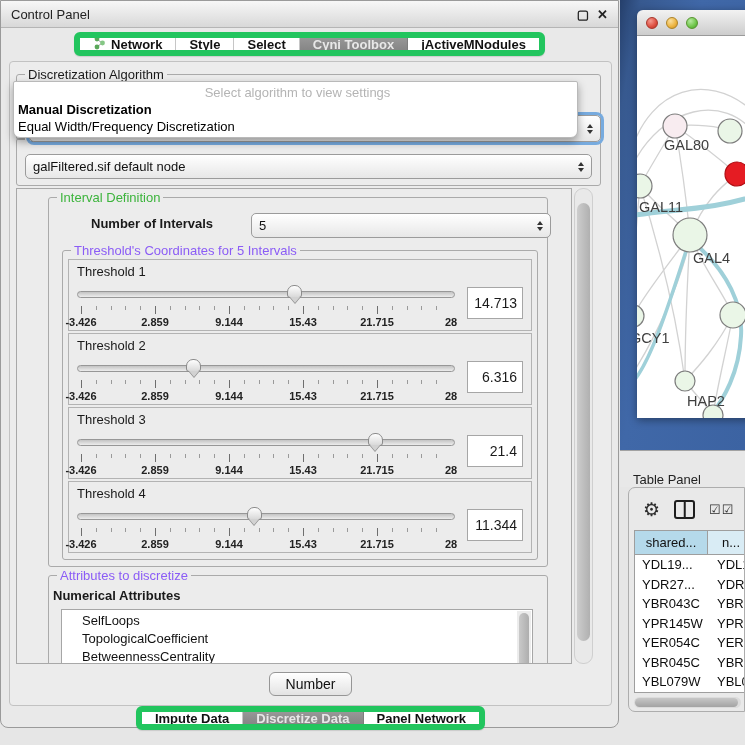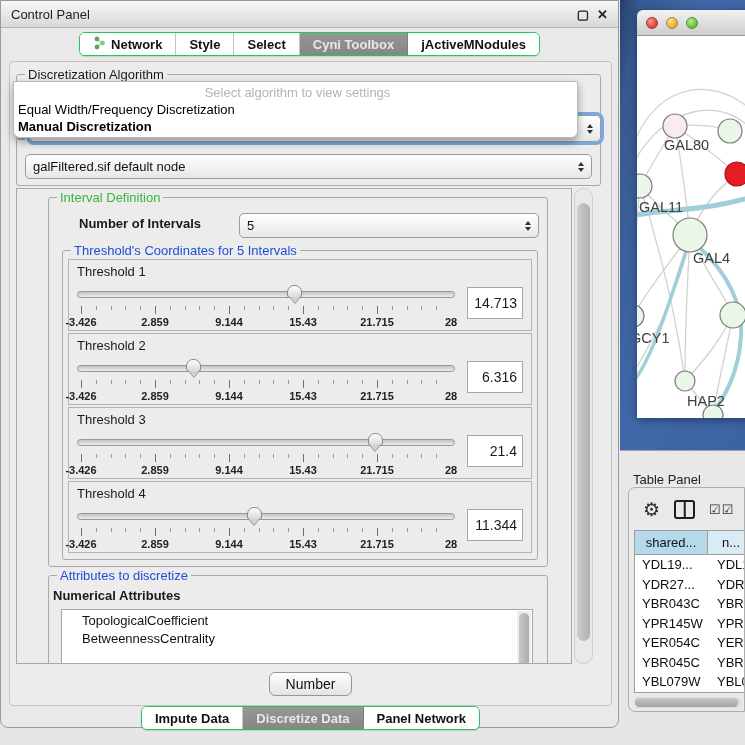--- a/index.html
+++ b/index.html
@@ -10,36 +10,36 @@
   
   .cp-window { position:absolute; left:0; top:0; width:619px; height:728px;
     background:#e9e9e9; border:1px solid #9a9a9a; border-radius:0 0 8px 8px; }
   .titlebar { height:27px; background:linear-gradient(#f7f7f7,#d8d8d8);
     border-bottom:1px solid #b5b5b5; display:flex; align-items:center; padding:0 10px; }
   .titlebar .t-title { font-size:13px; color:#222; }
   .titlebar .t-icons { margin-left:auto; display:flex; gap:8px; align-items:center; }
   .titlebar .t-icons span { font-size:13px; font-weight:bold; color:#222; cursor:default; }
 
   .tabrow { height:32px; display:flex; justify-content:center; align-items:center; }
-  .seg { display:flex; background:#fff; border:1px solid #22c55e; border-radius:6px;
+  .seg { display:flex; background:#fff; border:6px solid #22c55e; border-radius:6px;
     overflow:hidden; height:24px; align-items:stretch; box-shadow:0 1px 1px rgba(0,0,0,.12); }
   .seg .seg-item { display:flex; align-items:center; gap:5px; padding:0 13px;
     font-size:13px; font-weight:bold; color:#111; border-right:1px solid #c6c6c6; background:#fff; }
   .seg .seg-item:last-child { border-right:none; }
   .seg .seg-item.sel { background:linear-gradient(#979797,#868686); color:#e8e8e8;
     border-right-color:#7e7e7e; }
 
   .main-panel { position:absolute; left:8px; top:60px; width:603px; height:645px;
     background:#ececec; border:1px solid #c2c2c2; border-radius:4px; }
 
   .fieldset { position:absolute; border:1px solid #aaaaaa; border-radius:3px; }
   .legend { position:absolute; top:-8px; left:8px; background:#ececec; padding:0 3px;
     font-size:13px; line-height:15px; white-space:nowrap; }
   .legend.green { color:#3cb43c; }
-  .legend.blue { color:#1d4ed8; }
+  .legend.blue { color:#8b5cf6; }
 
   .combo { display:flex; align-items:center; background:linear-gradient(#ffffff,#e7e7e7);
     border:1px solid #9b9b9b; border-radius:5px; padding:4px 7px; font-size:13px; color:#111; }
   .combo .arrows { margin-left:auto; display:flex; flex-direction:column; gap:2px; padding-left:6px; }
   .combo .arr-up { width:0; height:0; border-left:3.5px solid transparent; border-right:3.5px solid transparent; border-bottom:4px solid #333; }
   .combo .arr-dn { width:0; height:0; border-left:3.5px solid transparent; border-right:3.5px solid transparent; border-top:4px solid #333; }
 
   .algo-fieldset { left:6px; top:12px; width:585px; height:66px; }
   .algo-combo { position:absolute; left:12px; top:40px; width:572px; height:27px;
     box-shadow:0 0 0 3px #77abdf; z-index:5; }
@@ -54,21 +54,21 @@
   .popup .opt.bold { font-weight:bold; }
 
   .scrollregion { position:absolute; left:6px; top:126px; width:556px; height:476px;
     border:1px solid #a8a8a8; background:#ececec; overflow:hidden; }
   .vscroll { position:absolute; left:564px; top:126px; width:19px; height:476px;
     background:#e9e9e9; border:1px solid #cfcfcf; border-radius:9px; }
   .vscroll .vthumb { position:absolute; left:2px; right:2px; top:14px; height:438px;
     border-radius:8px; background:linear-gradient(to right,#cdcdcd,#b0b0b0); }
 
   .interval-fs { left:31px; top:8px; width:500px; height:370px; }
-  .noi-row { position:absolute; left:0; top:18px; width:100%; display:flex; align-items:flex-start; }
+  .noi-row { position:absolute; left:12px; top:18px; width:100%; display:flex; align-items:flex-start; }
   .noi-label { font-weight:bold; font-size:13px; margin-left:30px; }
   .noi-combo { position:absolute; left:190px; top:-3px; width:300px; height:25px; }
   .thr-fs { left:13px; top:52px; width:476px; height:310px; background:#ececec; }
 
   .thr { border:1px solid #b3b3b3; background:#ececec; margin:0 5px 2px 5px; padding:4px 8px 3px 8px; height:72px; }
   .thr:first-of-type { margin-top:8px; }
   .thr-label { font-weight:normal; font-size:13px; margin-bottom:6px; }
   .thr-row { display:flex; align-items:flex-start; }
   .slider { position:relative; flex:1; margin-right:12px; height:44px; }
   .track { height:7px; border-radius:4px; border:1px solid #979797;
@@ -308,20 +308,21 @@
             </div>
           </div>
 
         </div>
       </div>
 
       <div class="fieldset attr-fs">
         <span class="legend blue">Attributes to discretize</span>
         <div class="attr-title">Numerical Attributes</div>
         <div class="attr-list">
+          <div class="item">SelfLoops</div>
           <div class="item">TopologicalCoefficient</div>
           <div class="item">BetweennessCentrality</div>
           <div class="attr-scroll">
               <div class="vthumb2"></div>
             </div>
         </div>
       </div>
 
     </div>
     <div class="vscroll">
@@ -343,22 +344,22 @@
           <span>Discretize Data</span>
         </div>
       <div class="seg-item">
           <span>Panel Network</span>
         </div>
     </div>
   </div>
 
   <div class="popup" style="left: 12px; top: 80px;">
     <div class="hint">Select algorithm to view settings</div>
+    <div class="opt bold">Manual Discretization</div>
     <div class="opt">Equal Width/Frequency Discretization</div>
-    <div class="opt bold">Manual Discretization</div>
   </div>
 
 </div>
 
 <div class="desktop-blue">
   <div class="net-window">
     <div class="net-titlebar">
       <span class="light red"></span>
       <span class="light yellow"></span>
       <span class="light green"></span>

